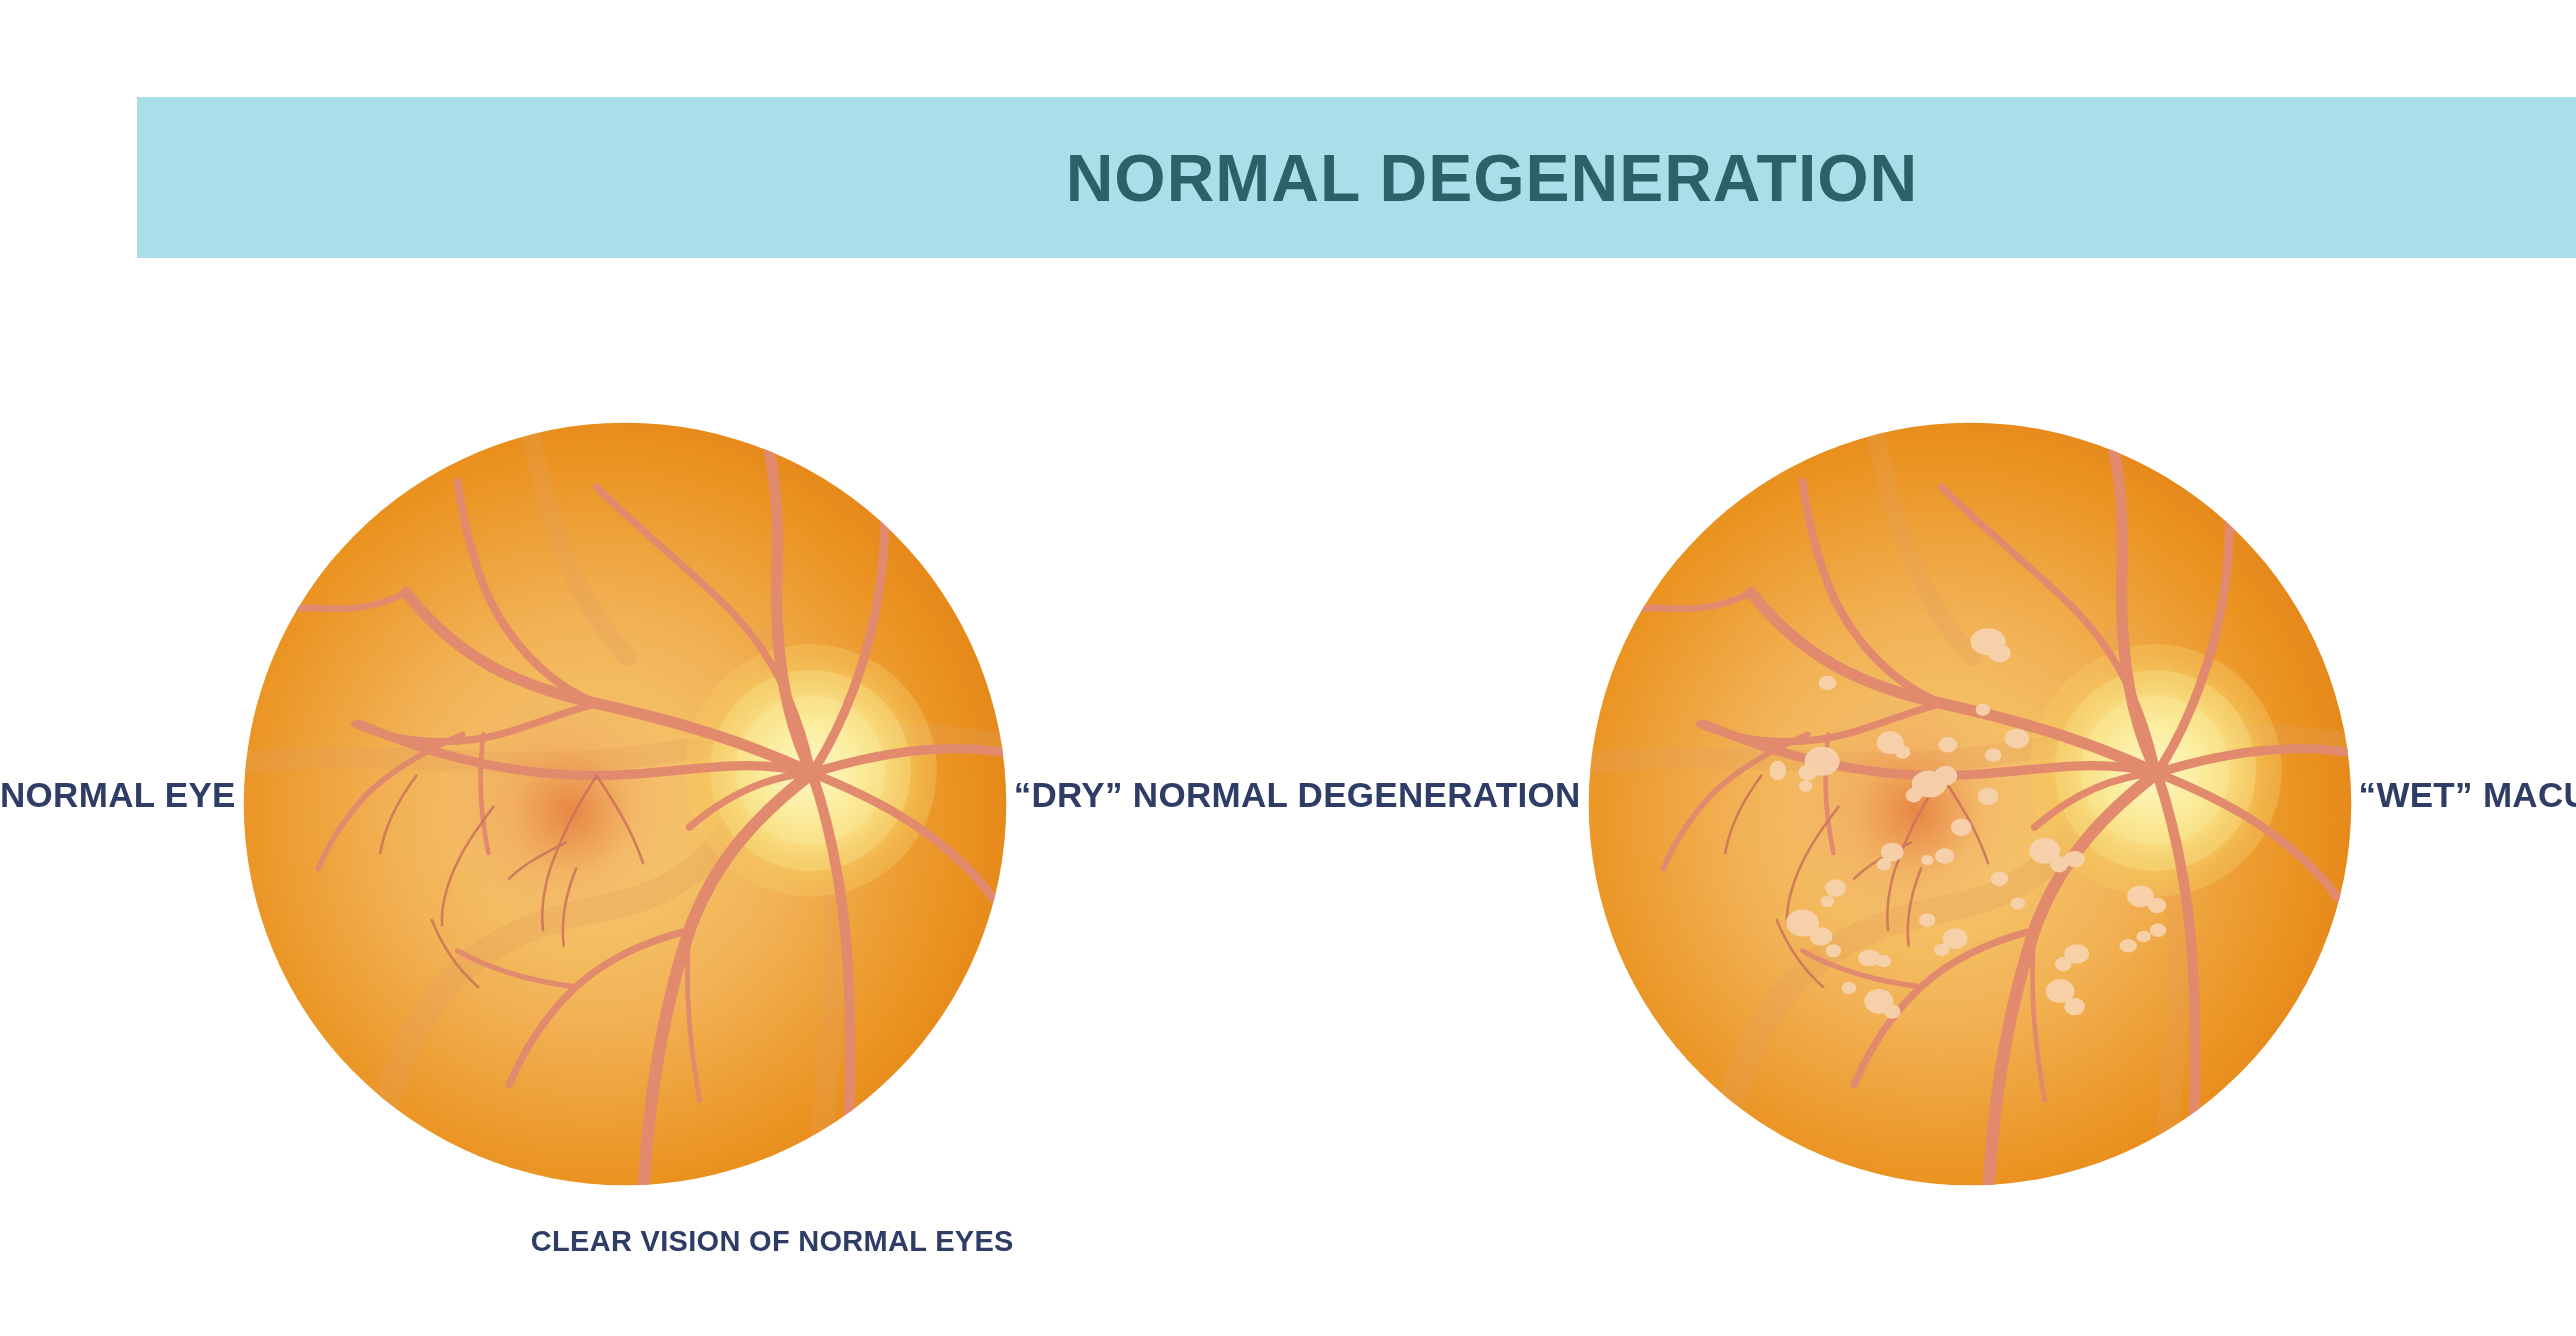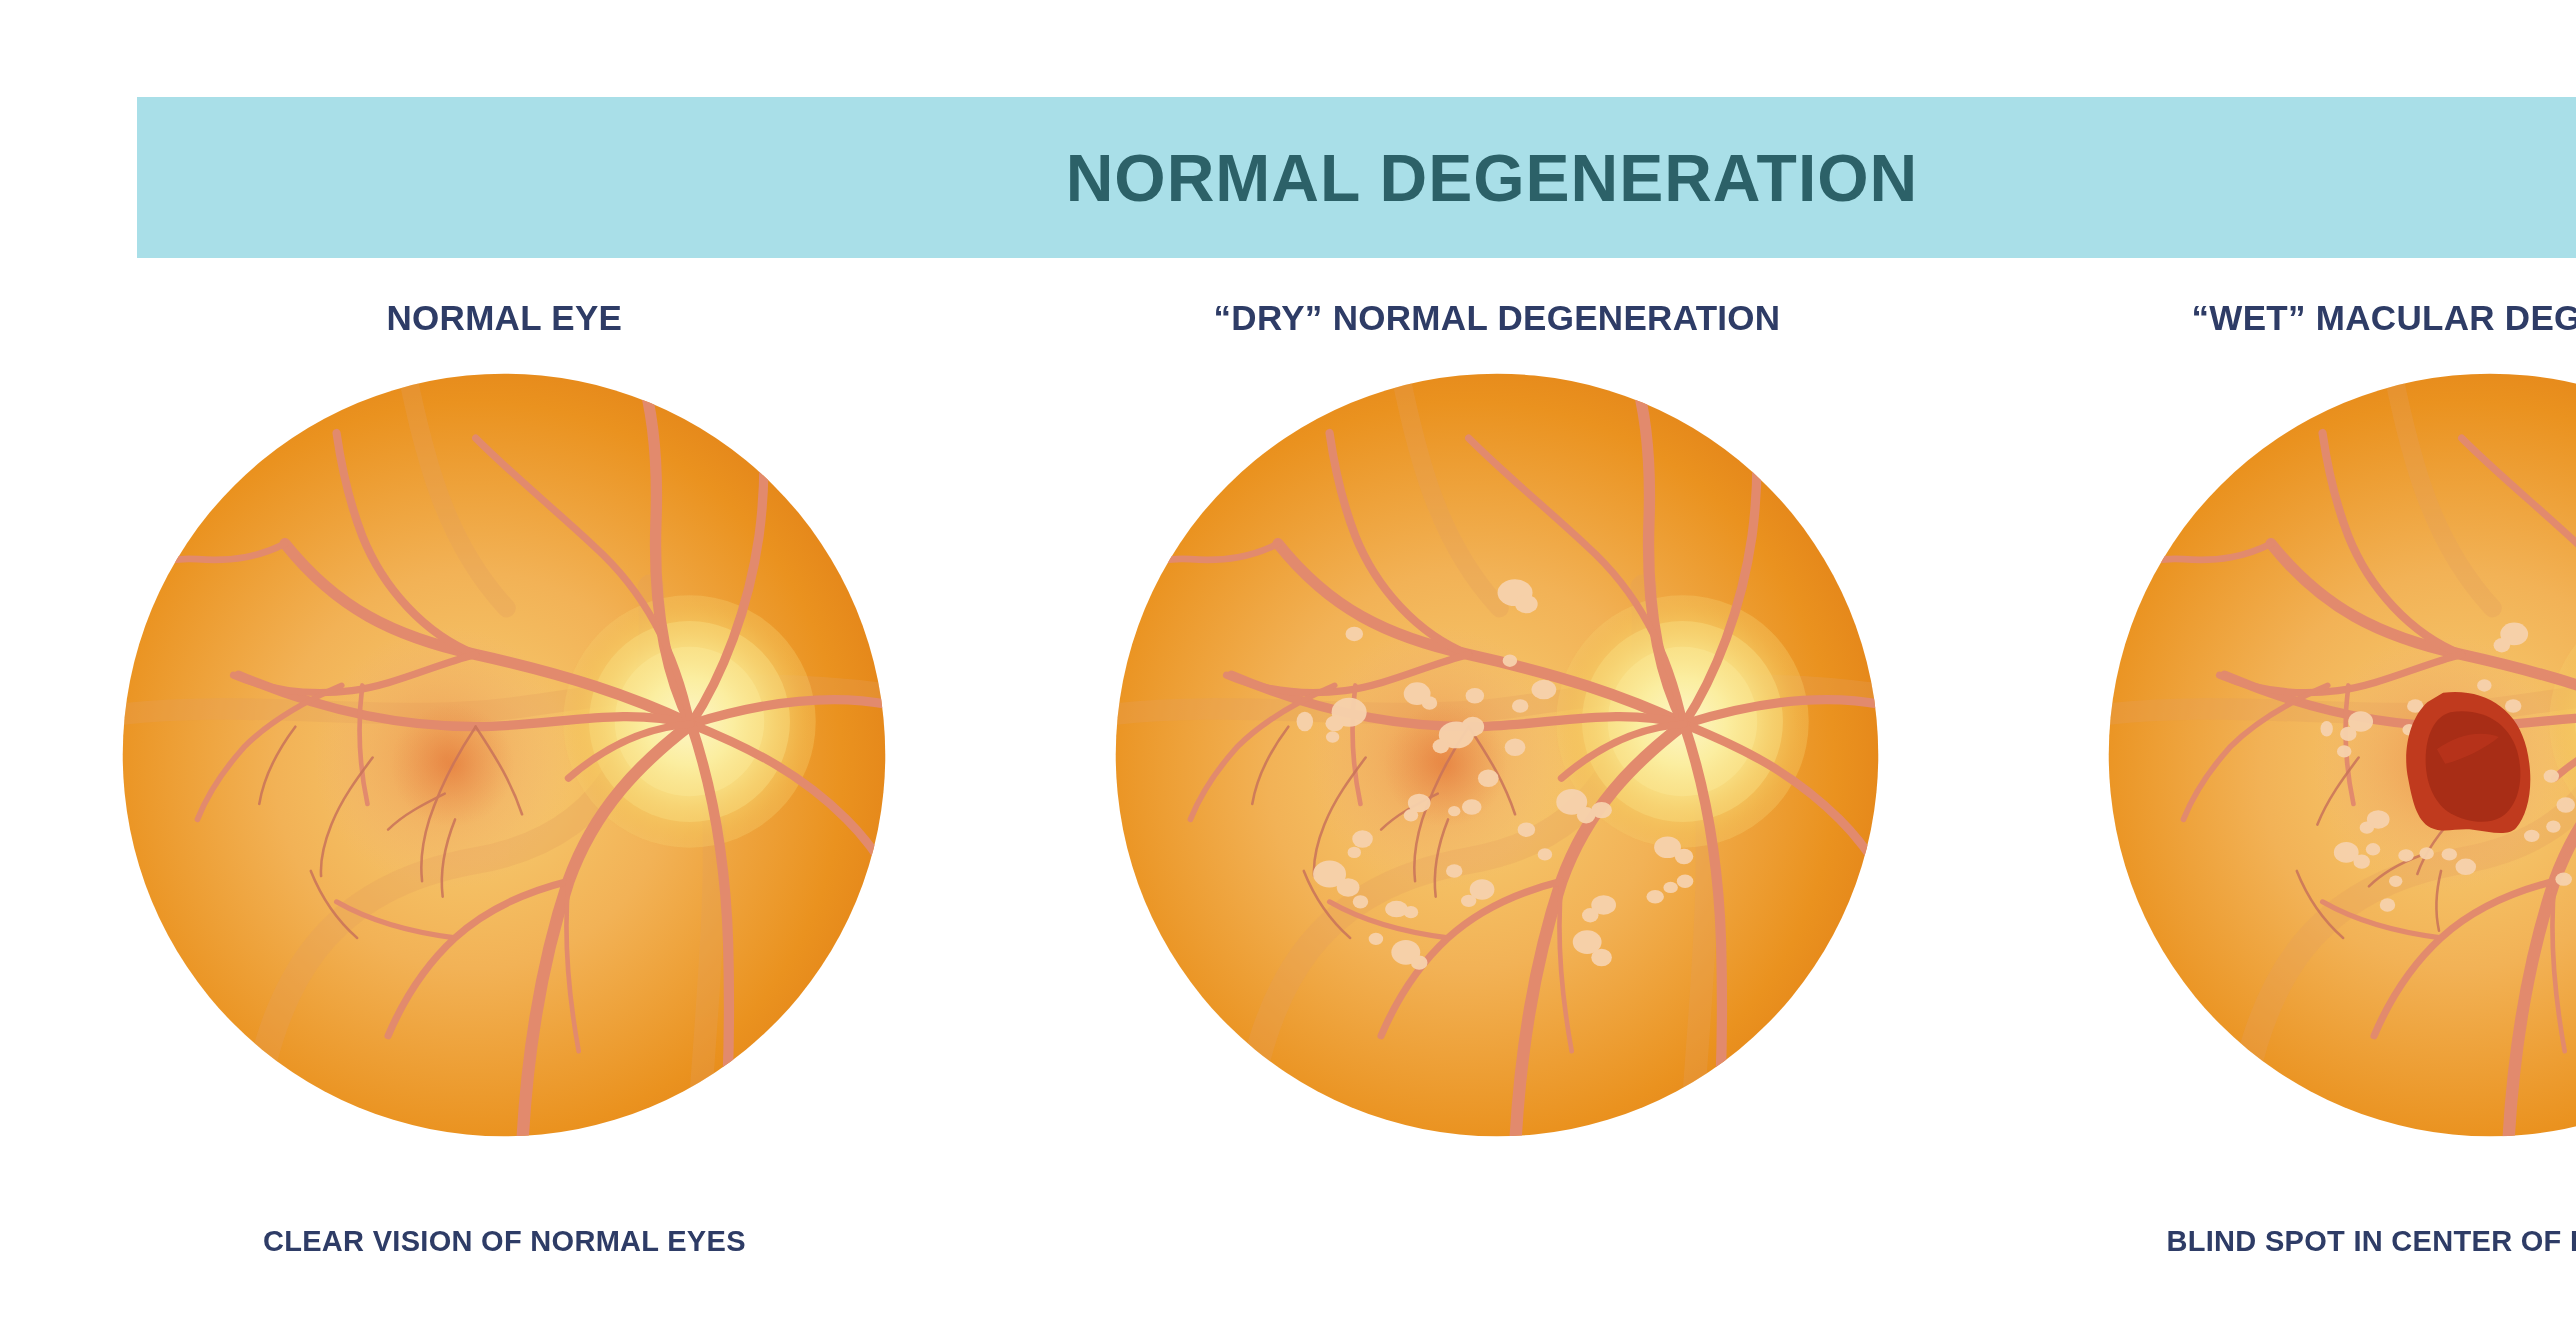--- a/index.html
+++ b/index.html
@@ -6,26 +6,26 @@
   body{width:2978px;height:1337px;position:relative;overflow:hidden;
        font-family:"Liberation Sans", sans-serif;}
 
   .banner{position:absolute;left:137px;top:97px;width:2710px;height:161px;
           background:#a9dfe8;display:flex;align-items:center;justify-content:center;}
   .banner-title{font-size:66px;font-weight:bold;color:#2c6168;letter-spacing:1px;
                 line-height:1;white-space:nowrap;}
 
   .panels{position:absolute;left:0;top:289px;width:2978px;height:1010px;
           display:flex;}
-  .panel{flex:1 1 0;position:relative;display:flex;flex-direction:column;
-         align-items:center;margin-left:16px;}
+  .panel{flex:1 1 0;position:relative;display:flex;flex-direction:row;
+         align-items:center;}
 
   .panel-heading{font-size:35px;font-weight:bold;color:#2e3c66;letter-spacing:0.3px;
                  white-space:nowrap;height:57px;line-height:57px;}
-  .panel-caption{position:absolute;bottom:41px;left:0;right:0;text-align:center;
+  .panel-caption{position:absolute;bottom:41px;left:0;right:0;text-align:right;
                  font-size:29px;font-weight:bold;color:#2e3c66;letter-spacing:0.3px;
                  white-space:nowrap;}
 
   .fundus-wrap{position:relative;width:778px;height:778px;margin-top:19.6px;}
   svg.fundus{display:block;width:778px;height:778px;}
 </style>
 </head>
 <body>
 
 <div class="banner">

